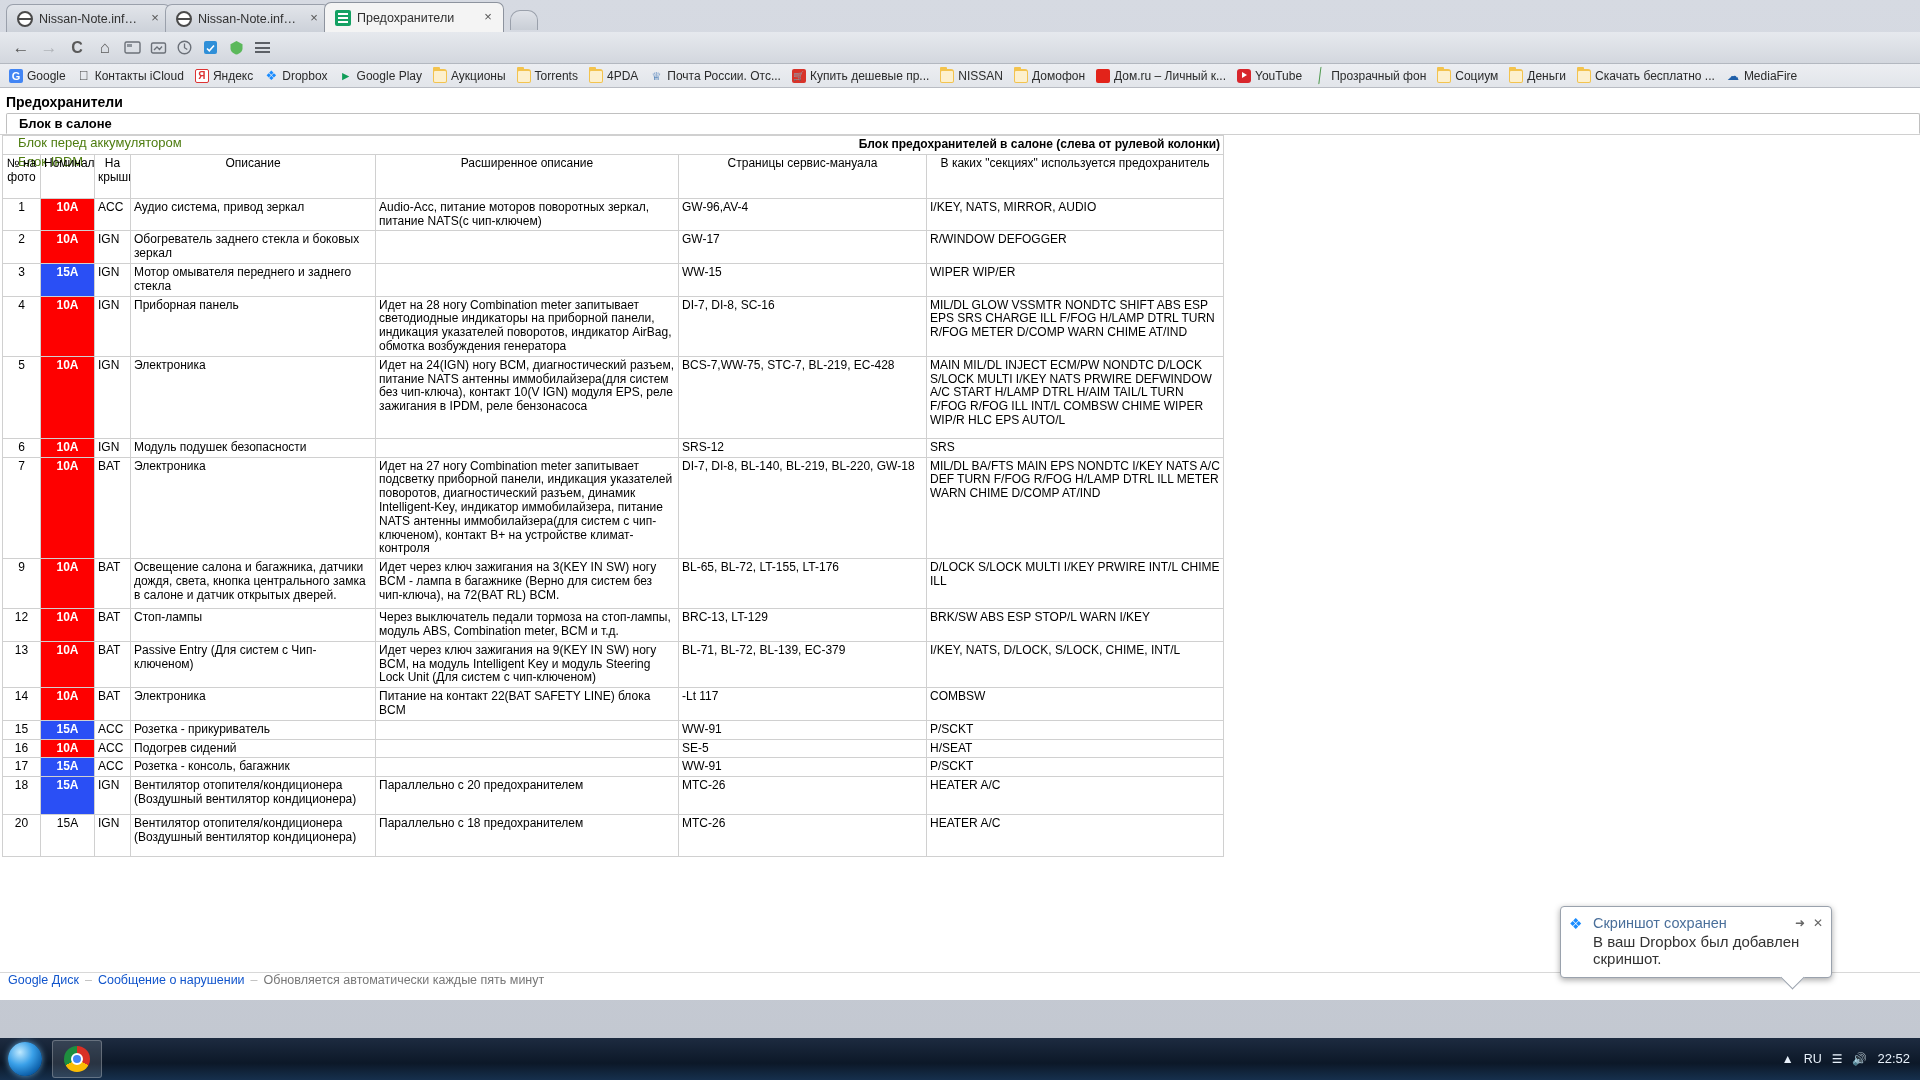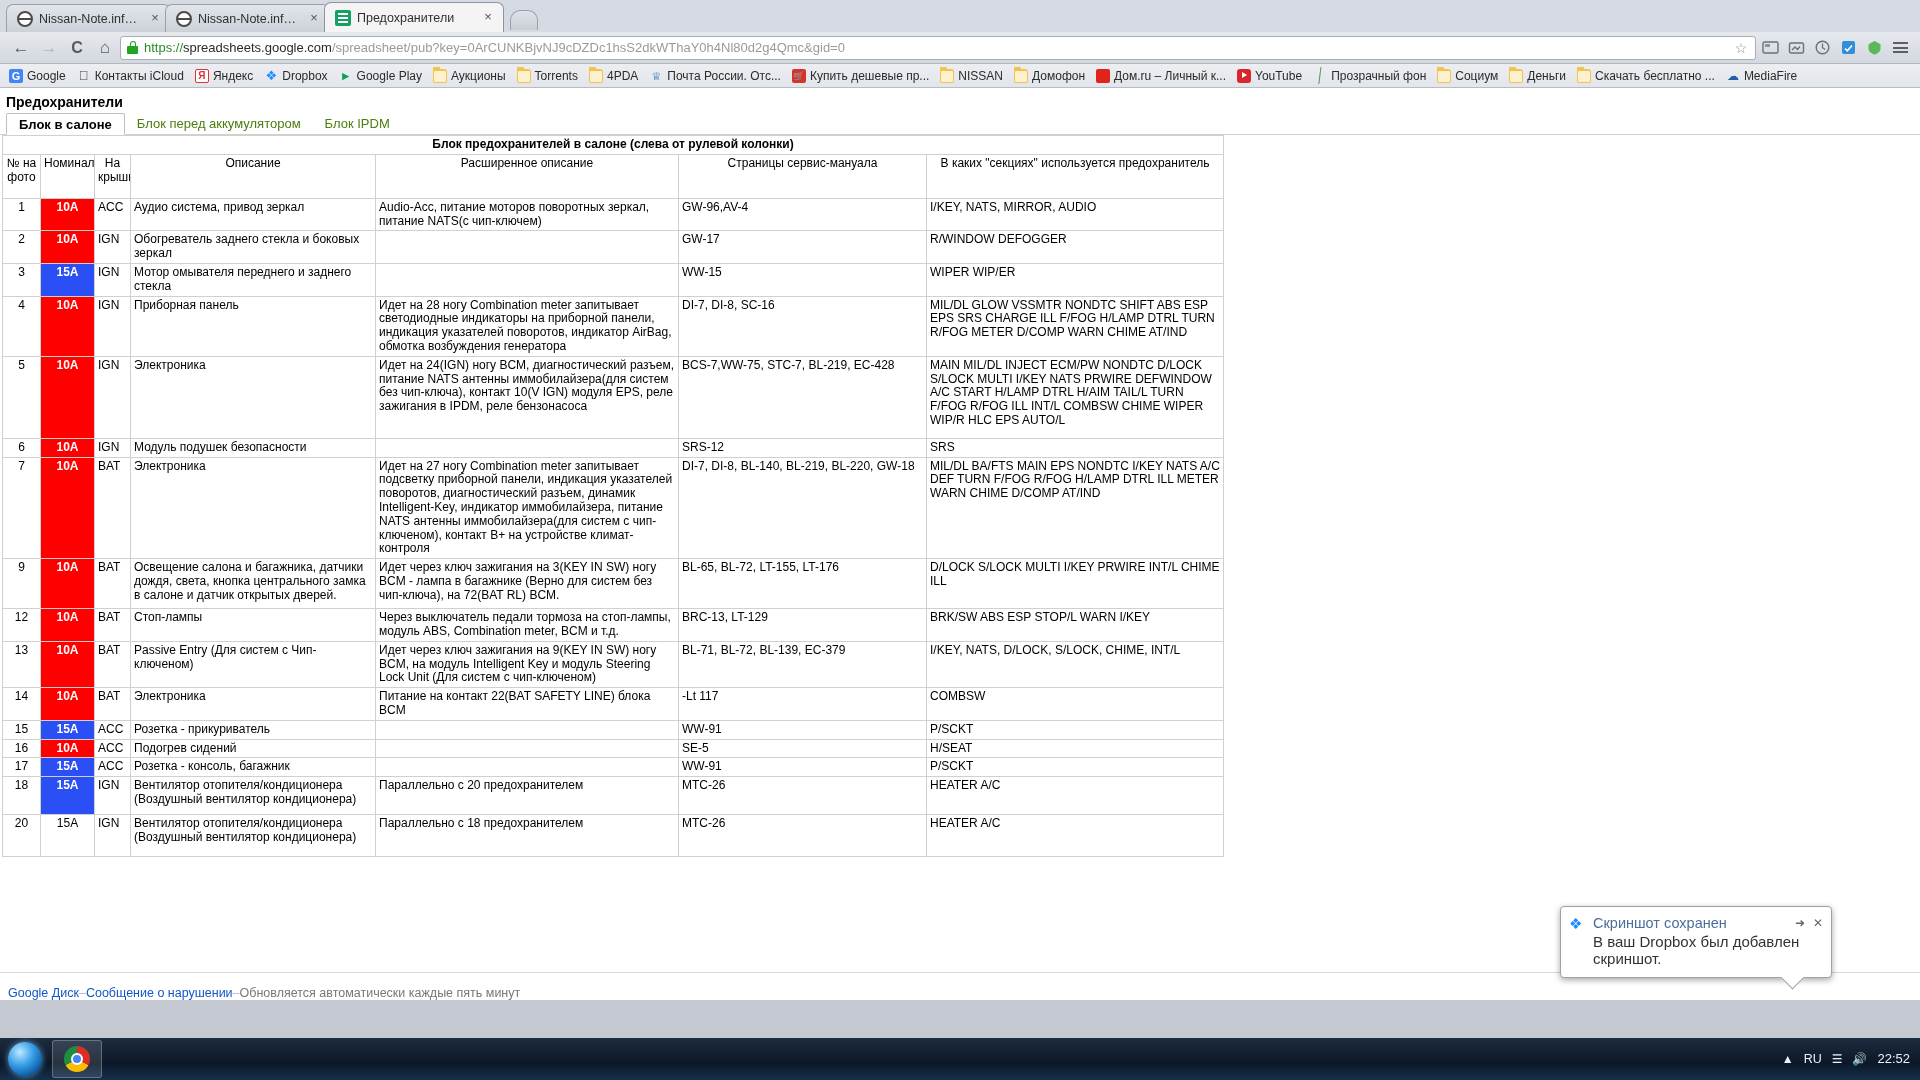--- a/index.html
+++ b/index.html
@@ -94,46 +94,46 @@
   .ic-yt::after { content: ""; position: absolute; left: 5px; top: 3.5px; border-left: 5px solid #fff;
                   border-top: 3.5px solid transparent; border-bottom: 3.5px solid transparent; }
   .ic-pen { color: #4f9a4f; font-size: 13px; line-height: 14px; text-align: center;
             transform: rotate(-20deg); }
   .ic-media { color: #1f5fa9; font-size: 12px; line-height: 14px; text-align: center; }
 
   
   #page { background: #fff; height: 912px; position: relative; overflow: hidden; }
   .doctitle { font-size: 14px; font-weight: bold; color: #000; padding: 6px 6px 3px 6px; }
   .sheettabs { display: flex; align-items: stretch; padding-left: 6px; height: 22px;
-               border-bottom: 1px solid #d0d0d0; }
+               border-bottom: 1px solid #d0d0d0; flex-direction: column; }
   .sheettab { padding: 2px 12px; font-size: 13px; color: #4d7c0f; cursor: pointer;
               display: flex; align-items: center; }
   .sheettab.active { color: #000; font-weight: bold; border: 1px solid #c0c0c0; border-bottom-color: #fff;
                      background: #fff; margin-bottom: -1px; border-radius: 2px 2px 0 0; }
 
   
   .gridwrap { padding: 0; }
   table.fuses { border-collapse: collapse; table-layout: fixed; width: 1221px; margin-left: 2px; }
   table.fuses td, table.fuses th { border: 1px solid #d0d0d0; vertical-align: top;
        font-size: 12px; color: #000; padding: 2px 3px; line-height: 1.15; overflow: hidden; }
-  .banner { text-align: center; font-size: 19px; font-weight: bold; color: #2244dd;
+  .banner { text-align: right; font-size: 19px; font-weight: bold; color: #2244dd;
             border: 1px solid #d0d0d0; padding: 4px 0 6px 0; }
   thead td { text-align: center; vertical-align: middle; font-size: 12.5px; }
   td.c-num { text-align: center; vertical-align: middle; }
   td.c-rate { text-align: center; vertical-align: middle; font-weight: bold; color: #fff; }
   td.c-rate.r10 { background: #fe0000; }
   td.c-rate.r15 { background: #2a4ff5; }
   td.c-rate.plain { background: transparent; color: #000; font-weight: normal; }
   td.c-cover, td.c-desc, td.c-ext, td.c-pages, td.c-sect { vertical-align: top; }
   td.c-sect { vertical-align: bottom; }
   td.c-pages { vertical-align: top; }
 
   .footerbar { position: absolute; left: 0; bottom: 0; width: 100%; height: 28px;
-               border-top: 1px solid #d8d8d8; display: flex; align-items: flex-end;
-               padding-left: 8px; gap: 0; font-size: 12.5px; color: #777; background: #fff; }
+               border-top: 1px solid #d8d8d8; display: flex; align-items: flex-start;
+               padding-left: 8px; gap: 6px; font-size: 12.5px; color: #777; background: #fff; }
   .footerbar a { color: #1155cc; text-decoration: none; }
   .footerbar .sep { color: #bbb; }
 
   
   #desktop { position: absolute; left: 0; top: 1038px; width: 1920px; height: 42px;
              background: linear-gradient(#1d2b40, #0c1828 60%, #16304d);
              display: flex; align-items: center; }
   .startorb { width: 46px; height: 38px; margin-left: 2px; position: relative; }
   .startorb .orb { width: 34px; height: 34px; border-radius: 50%; margin: 2px auto;
                    background: radial-gradient(circle at 35% 30%, #bfe9ff 0%, #3aa0e8 40%, #0b5ea8 75%, #063b6d 100%);
@@ -187,30 +187,20 @@
       <span class="tabclose"></span>
     </div>
     <div class="newtab"></div>
   </div>
 
   <div class="toolbar">
     <div class="navbtn">←</div>
     <div class="navbtn disabled">→</div>
     <div class="navbtn" style="font-weight:bold;font-size:16px">C</div>
     <div class="navbtn">⌂</div>
-    <div class="omnibox">
-      <span class="lock">
-        <span class="shackle"></span>
-          <span class="body"></span>
-      </span>
-      <span class="urltext">
-        <span class="scheme">https://</span><span class="host">spreadsheets.google.com</span><span>/spreadsheet/pub?key=0ArCUNKBjvNJ9cDZDc1hsS2dkWThaY0h4Nl80d2g4Qmc&amp;gid=0</span>
-      </span>
-      <span class="omni-icon star">☆</span>
-    </div>
     <div class="tbicon">
       <svg width="17" height="17" viewBox="0 0 17 17">
           <rect x="1" y="3" width="15" height="11" rx="1.5" fill="none" stroke="#6b7078" stroke-width="1.4"></rect>
           <rect x="3" y="5" width="5" height="3" fill="#8d939b"></rect>
         </svg>
     </div>
     <div class="tbicon">
       <svg width="17" height="17" viewBox="0 0 17 17">
           <rect x="1.5" y="4" width="14" height="10" rx="1.5" fill="none" stroke="#6b7078" stroke-width="1.4"></rect>
           <path d="M4 11l3-3 2.5 2.5L12 7.5" fill="none" stroke="#6b7078" stroke-width="1.3"></path>

